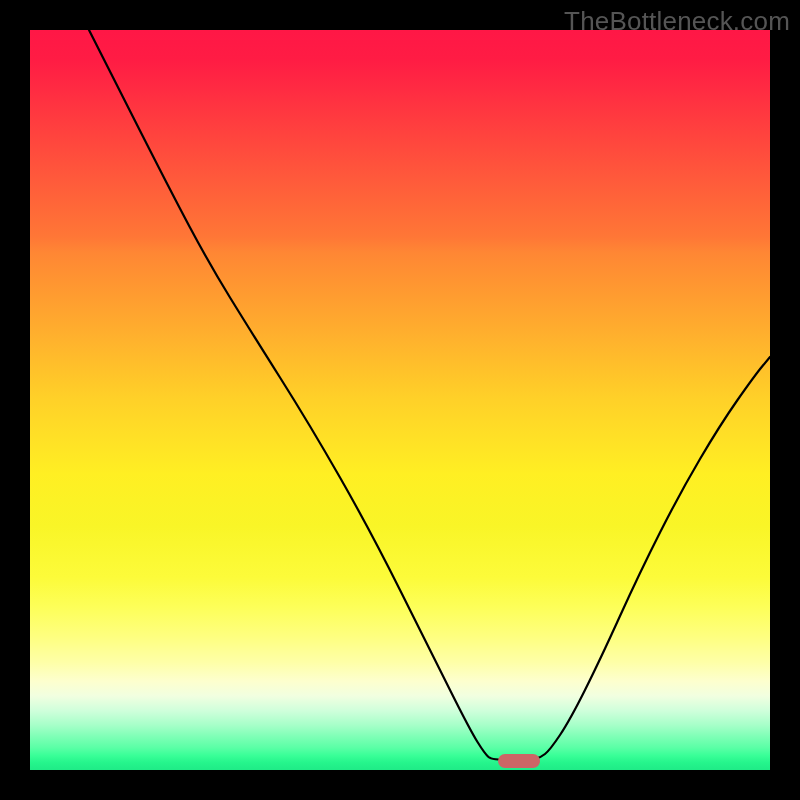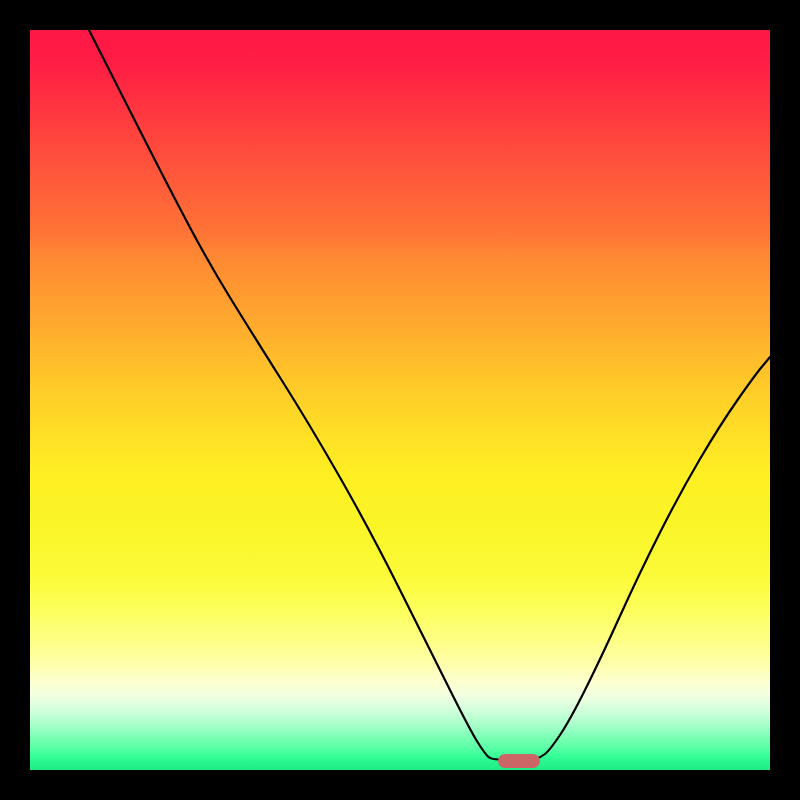--- a/index.html
+++ b/index.html
@@ -80,20 +80,21 @@
     background: #cc6666;
     border-radius: 7px;
     z-index: 5;
   }
 </style>
 </head>
 <body>
 
 <div class="frame">
 
+  <div class="attribution">TheBottleneck.com</div>
 
   <div class="plot-area">
 
     <svg viewBox="0 0 740 740" preserveAspectRatio="none">
       <path fill="none" stroke="#000" stroke-width="2.2" stroke-linecap="round" stroke-linejoin="round" d="M 59 0 Q 59 0 99.5 80 Q 140 160 160 197.5 Q 180 235 200 267.5 Q 220 300 250 347.5 Q 280 395 310 447.5 Q 340 500 370 560 Q 400 620 420 660 Q 440 700 447.5 712 Q 455 724 458.5 727 Q 462 730 481 730 Q 500 730 505 729 Q 510 728 515 724 Q 520 720 530 705 Q 540 690 555 660 Q 570 630 590 586 Q 610 542 630 502.5 Q 650 463 670 429 Q 690 395 707.5 370 Q 725 345 732.5 336 T 740 327 "></path>
     </svg>
 
     <div class="marker" style="left:468px;top:724px;width:42px;height:14px;background:#cc6666;"></div>
 
   </div>

